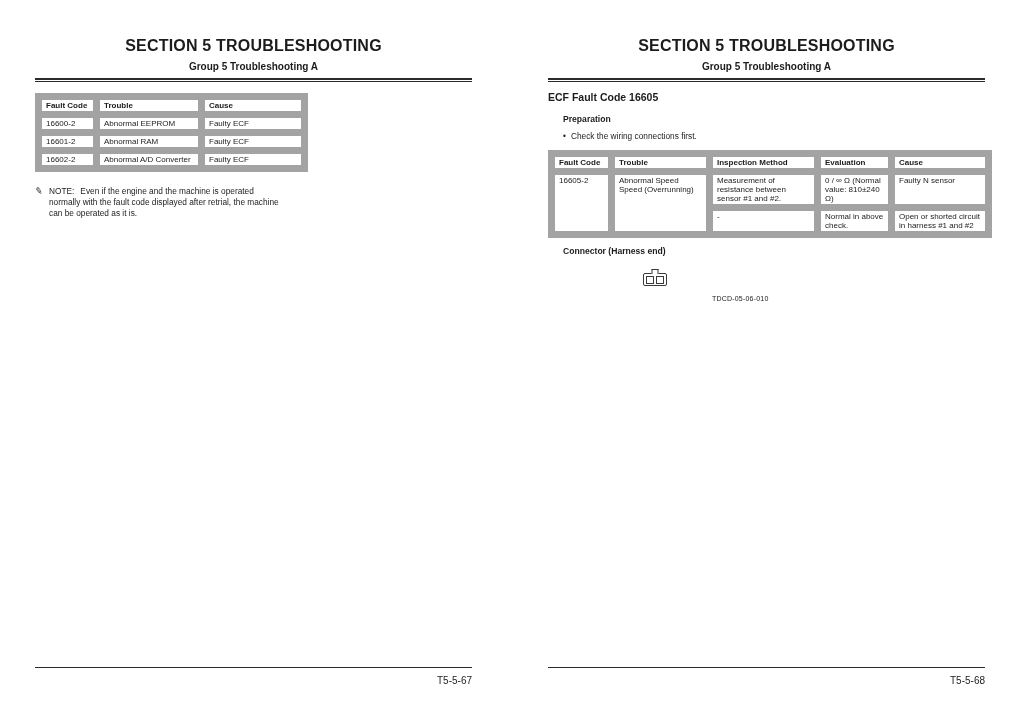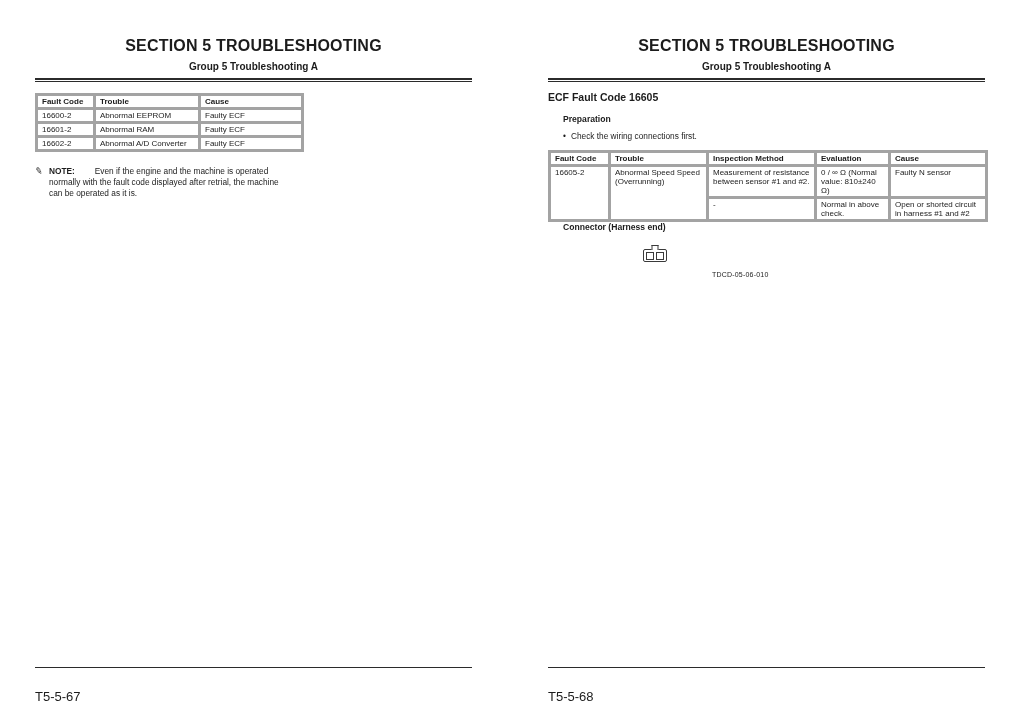--- a/index.html
+++ b/index.html
@@ -13,51 +13,51 @@
 
   .section-title { text-align:center; font-weight:bold; font-size:16px; letter-spacing:0.2px; margin-top:7px; }
   .group-title   { text-align:center; font-weight:bold; font-size:10px; margin-top:6px; }
   .double-rule   { margin-top:6px; height:4px; border-top:2px solid #2b2b2b; border-bottom:1px solid #2b2b2b; }
 
   .section-heading { font-weight:bold; font-size:10.5px; margin-top:9px; }
 
   
   table { border-collapse:collapse; table-layout:fixed; }
   .fault-table { margin-top:11px; font-size:8px; border:2px solid #2b2b2b; }
-  .fault-table th, .fault-table td { border:3px solid #a3a3a3; padding:1px 4px; text-align:left; vertical-align:top; font-size:8px; }
+  .fault-table th, .fault-table td { border:7px solid #a3a3a3; padding:1px 4px; text-align:left; vertical-align:top; font-size:8px; }
   .fault-table th { font-weight:bold; border-bottom:2px solid #2b2b2b; }
   .tbl-left { width:266px; }
   .tbl-left col.c1 { width:58px; } .tbl-left col.c2 { width:105px; } .tbl-left col.c3 { width:103px; }
 
   
   .tbl-right { width:437px; margin-top:9px; }
   .tbl-right col.c1 { width:60px; } .tbl-right col.c2 { width:98px; } .tbl-right col.c3 { width:108px; }
   .tbl-right col.c4 { width:74px; } .tbl-right col.c5 { width:97px; }
 
   .note-block { position:relative; margin-top:14px; width:252px; padding-left:14px; font-size:8.3px; line-height:1.32; }
   .note-icon { position:absolute; left:0; top:0; font-size:9px; display:inline-block; transform:rotate(10deg); }
-  .note-label { font-weight:bold; margin-right:20px; }
+  .note-label { font-weight:normal; margin-right:6px; }
 
   .indent-block { margin-left:15px; }
   .prep-heading { font-weight:bold; font-size:8.6px; margin-top:11px; }
   .prep-bullet  { font-size:8.3px; margin-top:7px; display:flex; gap:5px; }
 
-  .connector-label { font-weight:bold; font-size:8.6px; }
+  .connector-label { font-weight:bold; font-size:8.6px; margin-top:8px; }
 
   .connector-figure { margin-top:17px; margin-left:95px; }
   .connector-icon { position:relative; width:24px; height:13px; border:1px solid #3a3a3a; border-radius:2px;
                     display:flex; align-items:center; justify-content:center; gap:2px; background:#fff; }
   .connector-tab { position:absolute; top:-5px; left:50%; transform:translateX(-50%);
                    width:7px; height:5px; border:1px solid #3a3a3a; border-bottom:none; background:#fff; }
   .connector-pin { width:8px; height:8px; border:1px solid #3a3a3a; }
 
   .figure-code { font-size:7px; margin-top:9px; margin-left:164px; letter-spacing:0.2px; }
 
   .page-footer { position:absolute; left:0; top:637px; width:437px; border-top:1.5px solid #2b2b2b; }
-  .page-number { text-align:left; font-size:13px; margin-top:21px; }
+  .page-number { text-align:right; font-size:10px; margin-top:7px; }
 </style>
 </head>
 <body>
 
 <div class="canvas">
 
   <div class="page page-left">
     <div class="section-title">SECTION 5 TROUBLESHOOTING</div>
     <div class="group-title">Group 5 Troubleshooting A</div>
     <div class="double-rule"></div>

